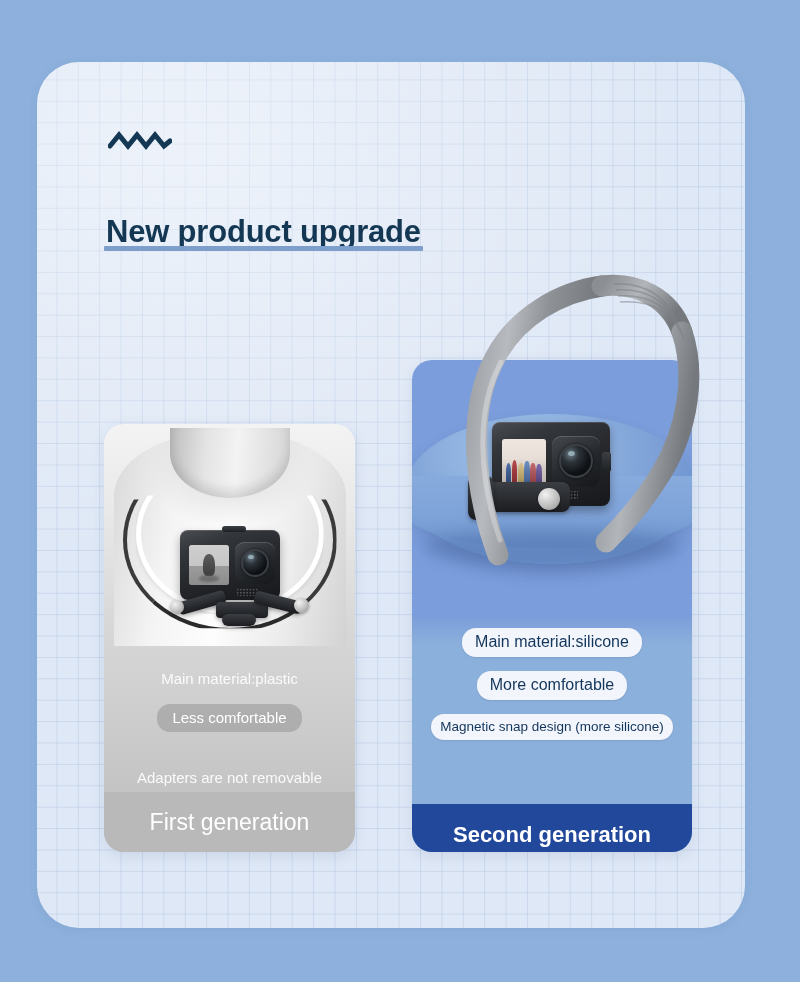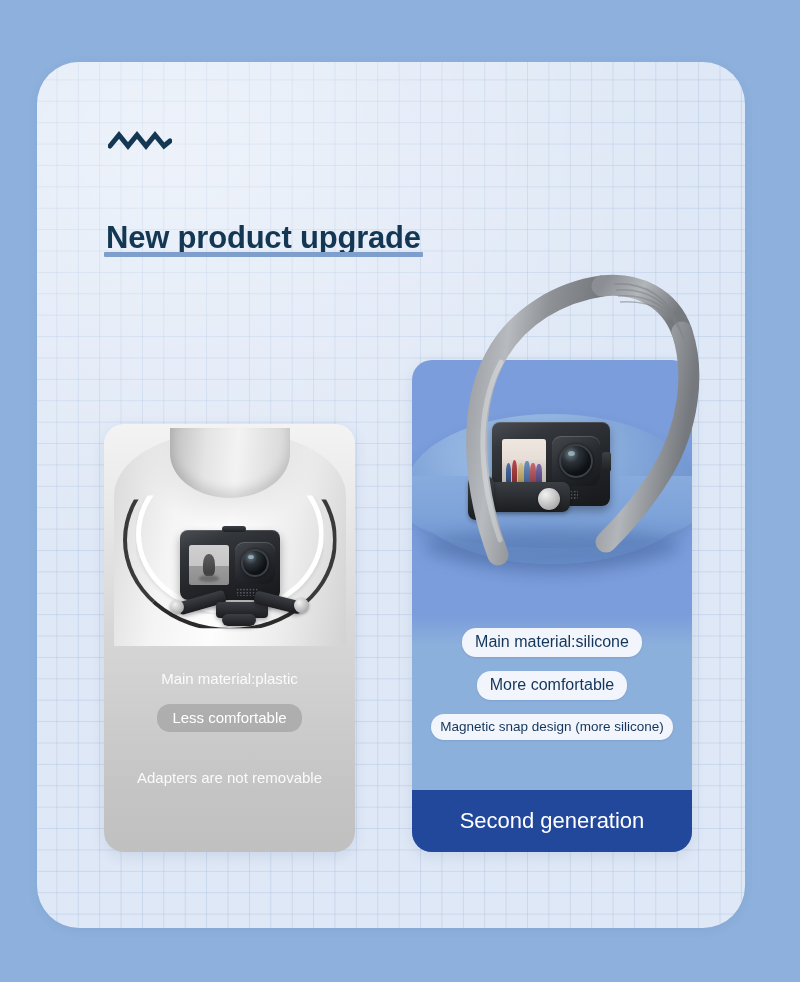--- a/index.html
+++ b/index.html
@@ -69,21 +69,21 @@
     font-size: 31px;
     font-weight: 700;
     color: #143854;
     letter-spacing: -0.2px;
     white-space: nowrap;
     display: block;
   }
   .headline-line.underlined {
     position: relative;
     display: inline-block;
-    margin-top: 22px;
+    margin-top: 16px;
   }
   .headline-line.underlined::after {
     content: "";
     position: absolute;
     left: -2px;
     right: -2px;
     bottom: 1px;
     height: 5px;
     background: #7e9ecb;
     border-radius: 1px;
@@ -386,25 +386,25 @@
     color: #ffffff;
   }
   #footer-first {
     height: 60px;
     line-height: 60px;
     background: #b9b9b9;
     font-size: 23px;
     font-weight: 400;
   }
   #footer-second {
-    height: 62px;
+    height: 48px;
     line-height: 62px;
     background: #22489b;
     font-size: 22px;
-    font-weight: 400;
+    font-weight: 700;
   }
 </style>
 </head>
 <body>
 
 <div id="stage">
 
   <div id="panel"></div>
 
   <svg id="zigzag" viewBox="0 0 64 26">
@@ -442,20 +442,21 @@
       <div class="adapter-knob" style="left:190px; top:174px; width:15px; height:15px;"></div>
       <div class="adapter-blk" style="left:118px; top:190px; width:34px; height:12px; border-radius:6px;"></div>
     </div>
 
     <div id="features-first" class="features">
       <div class="feat-plain-gray">Main material:plastic</div>
       <div class="feat-pill-gray">Less comfortable</div>
       <div class="feat-plain-gray">Adapters are not removable</div>
     </div>
 
+    <div id="footer-first" class="card-footer">First generation</div>
   </div>
 
   <div id="card-second" class="card">
 
     <div id="photo-second" class="card-photo">
       <div class="backdrop-arc"></div>
       <div class="pedestal-top"></div>
       <div class="pedestal-body"></div>
       <div class="pedestal-shadow"></div>
 

